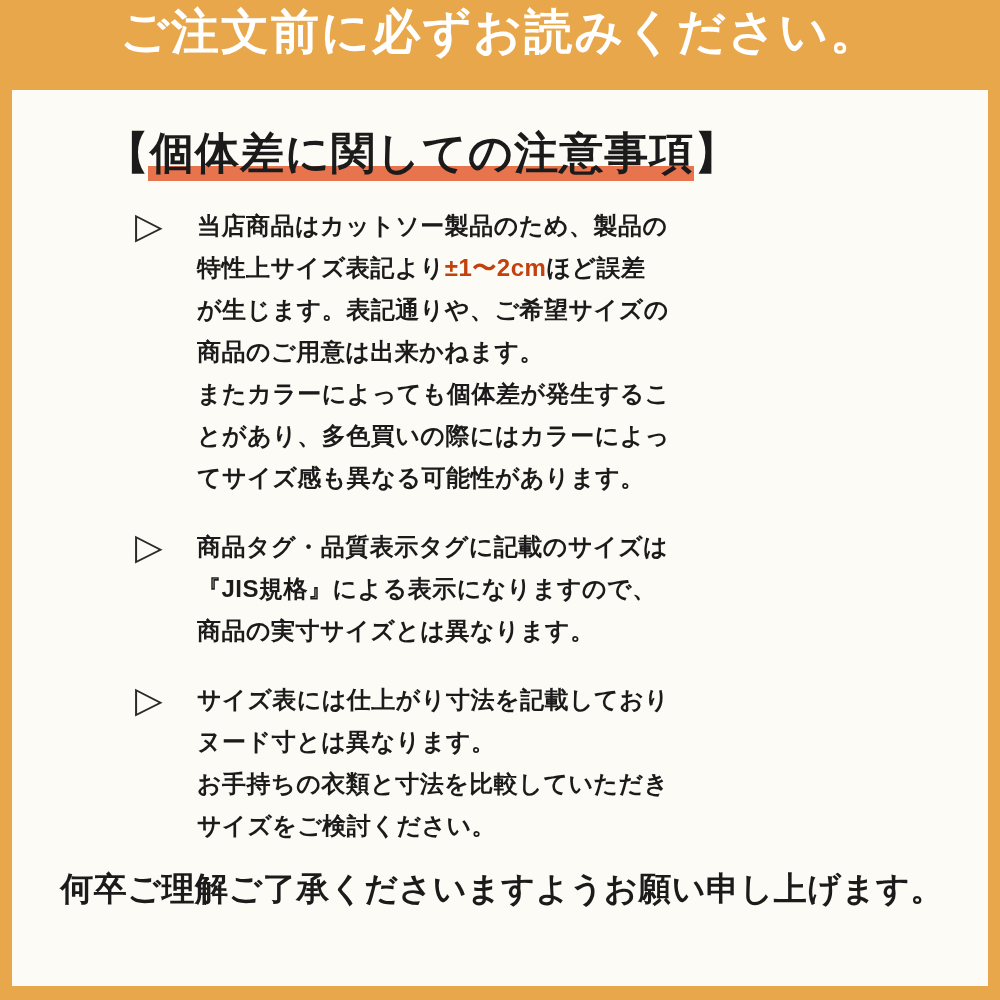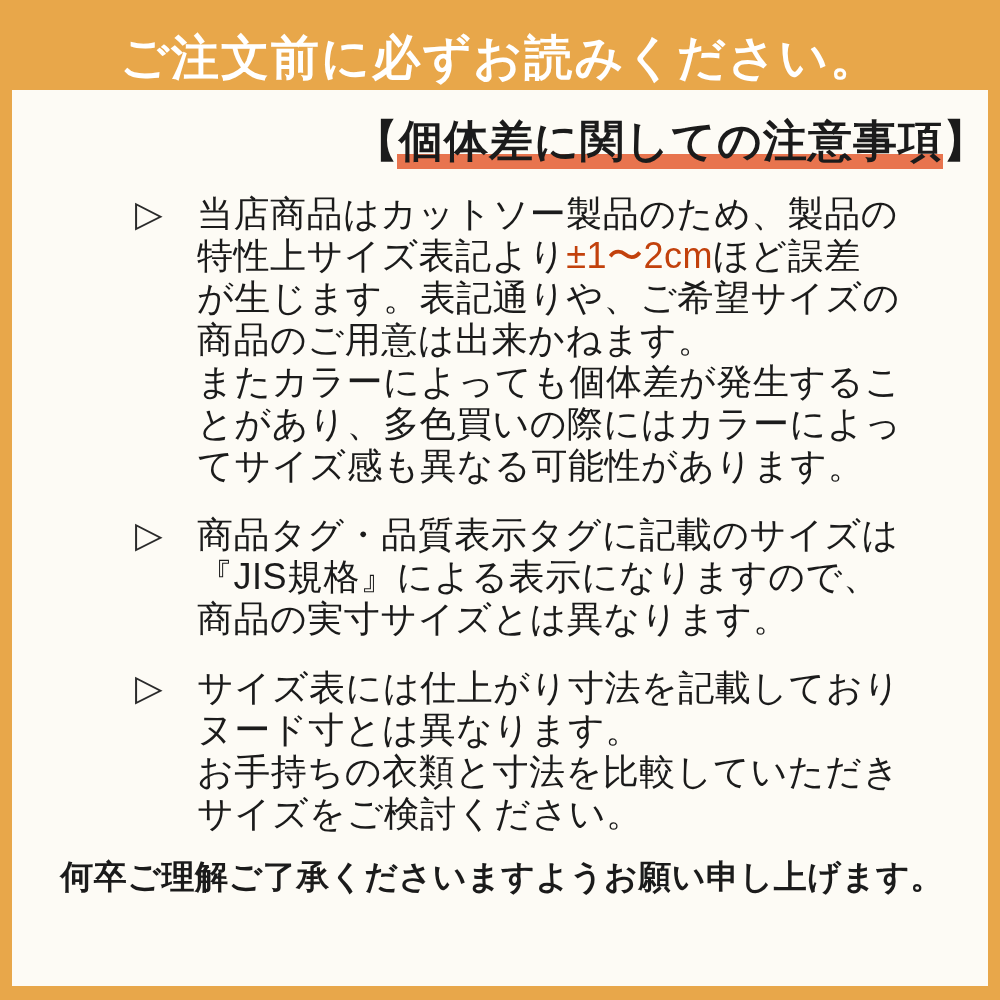--- a/index.html
+++ b/index.html
@@ -13,21 +13,21 @@
     height: 1000px;
     background: #E8A74A;
     overflow: hidden;
     font-family: "Liberation Sans", "DejaVu Sans", sans-serif;
     color: #1B1B1B;
   }
   
   .banner {
     height: 90px;
     display: flex;
-    align-items: flex-end;
+    align-items: flex-start;
     justify-content: center;
   }
   .banner-title {
     margin: 0;
     color: #FFFFFF;
     font-size: 48px;
     font-weight: bold;
     letter-spacing: 2px;
     white-space: nowrap;
   }
@@ -45,21 +45,21 @@
   .sec-heading {
     position: relative;
     z-index: 0;
     margin: 20px 0 0 93px;
     font-size: 44px;
     line-height: 50px;
     font-weight: bold;
     letter-spacing: 1px;
     white-space: nowrap;
   }
-  .sec-heading.first { margin-top: 0; text-align: right; }
+  .sec-heading.first { margin-top: 12px; }
   .hl { position: relative; }
   .hl::after {
     content: "";
     position: absolute;
     left: -2px;
     right: 0px;
     bottom: -4px;
     height: 15px;
     background: #E8744E;
     z-index: -1;
@@ -71,23 +71,24 @@
   }
   .bullet {
     flex: none;
     width: 40px;
     margin-right: 22px;
     font-size: 36px;
     line-height: 42px;
     color: #2A2A2A;
   }
   .lines {
-    font-size: 36px;
+    font-size: 24px;
     line-height: 42px;
     letter-spacing: 0.5px;
+    font-weight: bold;
   }
   .line { white-space: nowrap; }
   .red { color: #c2410c; }
   .footer-message {
     margin: 20px 0 0 4px;
     text-align: center;
     font-size: 33px;
     line-height: 44px;
     font-weight: bold;
     letter-spacing: 0.5px;

